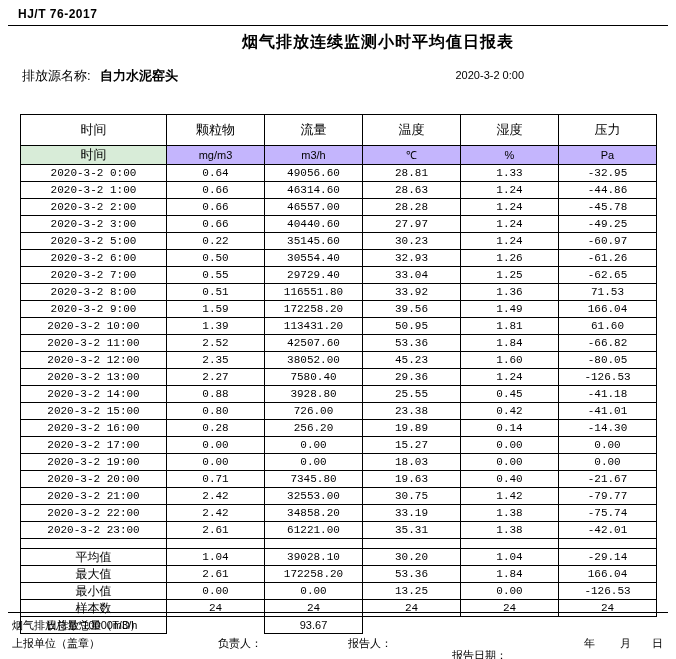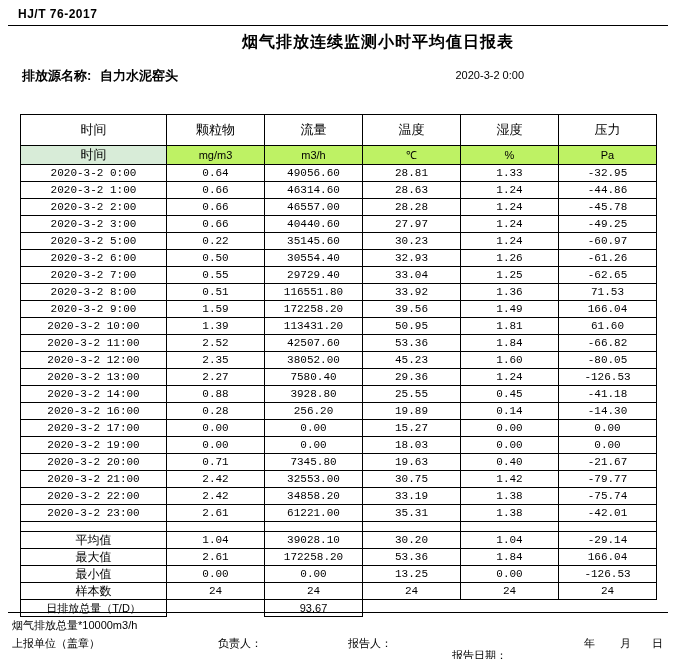--- a/index.html
+++ b/index.html
@@ -46,21 +46,21 @@
     font-size: 16px;
     font-weight: bold;
     letter-spacing: 1px;
     padding-left: 40px;
   }
   .src-label {
     position: absolute;
     left: 22px;
     top: 67px;
     font-size: 13px;
-    font-weight: bold;
+    font-weight: normal;
   }
   .src-value {
     position: absolute;
     left: 100px;
     top: 67px;
     font-size: 13px;
     font-weight: bold;
   }
   .date-value {
     position: absolute;
@@ -88,21 +88,21 @@
   }
   .col-time { width: 146px; }
   .col-data { width: 98px; }
 
   tr.head-row td {
     height: 30px;
     line-height: 30px;
     font-size: 13px;
   }
   tr.unit-row td {
-    background: #bef264;
+    background: #c4b5fd;
     height: 18px;
     line-height: 18px;
     font-size: 11px;
   }
   tr.unit-row td.time-cell {
     font-size: 13px;
     font-weight: normal;
   }
   tr.data-row td {
     font-family: "Liberation Mono", monospace;
@@ -346,20 +346,28 @@
       </tr>
       <tr class="data-row">
         <td class="time-cell">2020-3-2 14:00</td>
         <td>0.88</td>
         <td>3928.80</td>
         <td>25.55</td>
         <td>0.45</td>
         <td>-41.18</td>
       </tr>
       <tr class="data-row">
+        <td class="time-cell">2020-3-2 15:00</td>
+        <td>0.80</td>
+        <td>726.00</td>
+        <td>23.38</td>
+        <td>0.42</td>
+        <td>-41.01</td>
+      </tr>
+      <tr class="data-row">
         <td class="time-cell">2020-3-2 16:00</td>
         <td>0.28</td>
         <td>256.20</td>
         <td>19.89</td>
         <td>0.14</td>
         <td>-14.30</td>
       </tr>
       <tr class="data-row">
         <td class="time-cell">2020-3-2 17:00</td>
         <td>0.00</td>

